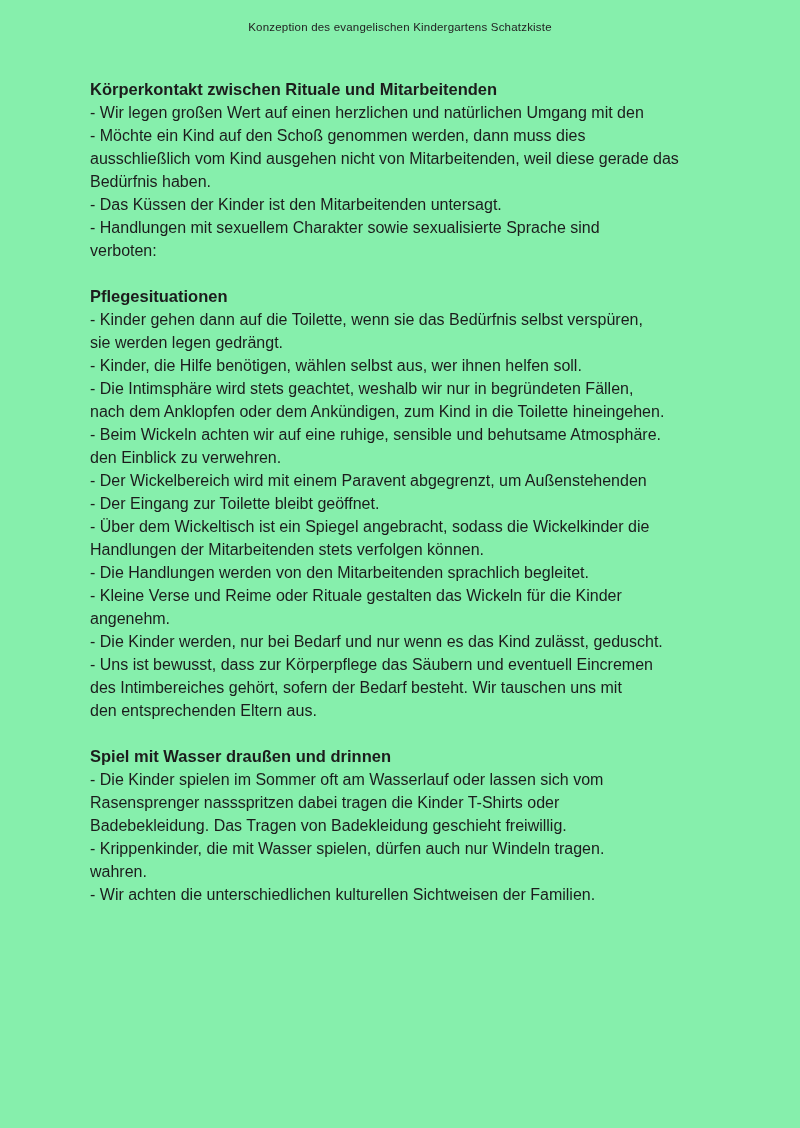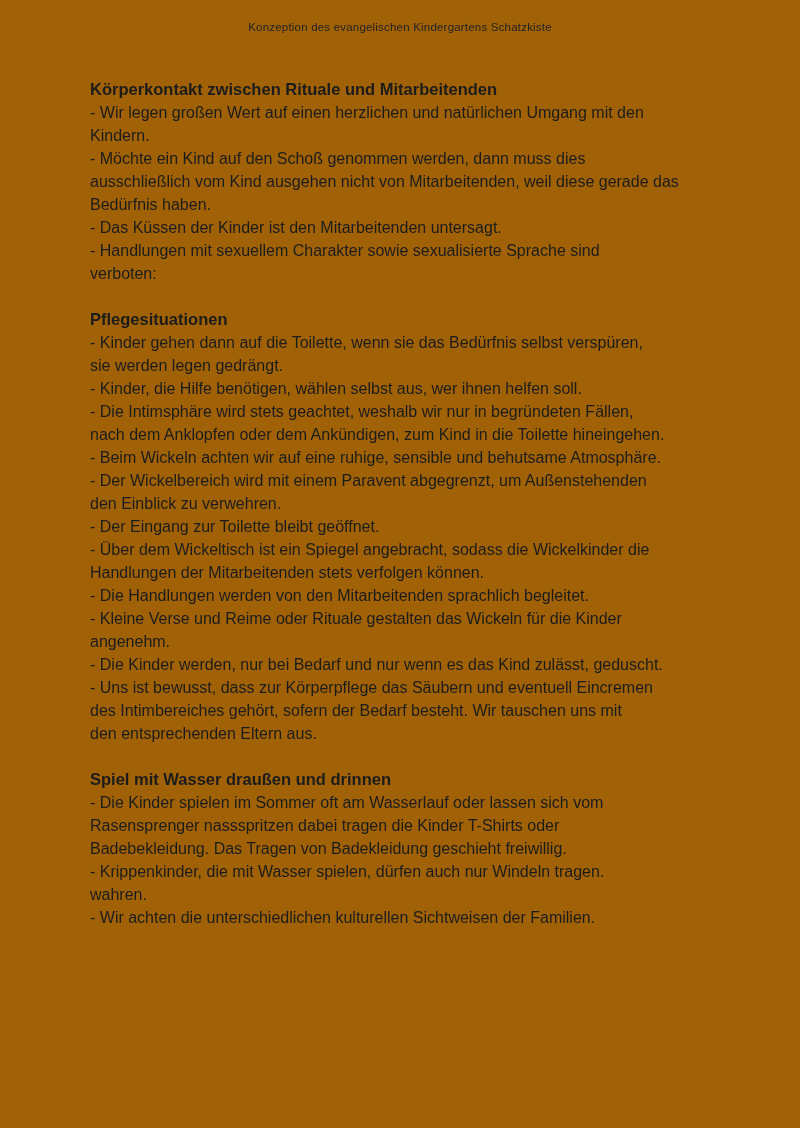--- a/index.html
+++ b/index.html
@@ -4,21 +4,21 @@
 <style>
   html, body {
     margin: 0;
     padding: 0;
     background: #ffffff;
   }
   .page {
     position: relative;
     width: 800px;
     height: 1128px;
-    background: #a16207;
+    background: #86efac;
     font-family: "Liberation Sans", sans-serif;
     color: #1c1c1c;
     overflow: hidden;
   }
   .header-title {
     position: absolute;
     top: 21px;
     left: 0;
     width: 100%;
     text-align: center;
@@ -52,21 +52,20 @@
 
 <div class="page">
   <div class="header-title">Konzeption des evangelischen Kindergartens Schatzkiste</div>
 
   <div class="content">
   <div class="section">
     <div class="section-heading">Körperkontakt zwischen Rituale und Mitarbeitenden</div>
     <div class="section-lines">
   <div class="text-line">- Wir legen großen Wert auf einen herzlichen und natürlichen Umgang mit den</div>
 
-  <div class="text-line">Kindern.</div>
 
   <div class="text-line">- Möchte ein Kind auf den Schoß genommen werden, dann muss dies</div>
 
   <div class="text-line">ausschließlich vom Kind ausgehen nicht von Mitarbeitenden, weil diese gerade das</div>
 
   <div class="text-line">Bedürfnis haben.</div>
 
   <div class="text-line">- Das Küssen der Kinder ist den Mitarbeitenden untersagt.</div>
 
   <div class="text-line">- Handlungen mit sexuellem Charakter sowie sexualisierte Sprache sind</div>
@@ -83,23 +82,23 @@
   <div class="text-line">sie werden legen gedrängt.</div>
 
   <div class="text-line">- Kinder, die Hilfe benötigen, wählen selbst aus, wer ihnen helfen soll.</div>
 
   <div class="text-line">- Die Intimsphäre wird stets geachtet, weshalb wir nur in begründeten Fällen,</div>
 
   <div class="text-line">nach dem Anklopfen oder dem Ankündigen, zum Kind in die Toilette hineingehen.</div>
 
   <div class="text-line">- Beim Wickeln achten wir auf eine ruhige, sensible und behutsame Atmosphäre.</div>
 
+  <div class="text-line">den Einblick zu verwehren.</div>
+
   <div class="text-line">- Der Wickelbereich wird mit einem Paravent abgegrenzt, um Außenstehenden</div>
-
-  <div class="text-line">den Einblick zu verwehren.</div>
 
   <div class="text-line">- Der Eingang zur Toilette bleibt geöffnet.</div>
 
   <div class="text-line">- Über dem Wickeltisch ist ein Spiegel angebracht, sodass die Wickelkinder die</div>
 
   <div class="text-line">Handlungen der Mitarbeitenden stets verfolgen können.</div>
 
   <div class="text-line">- Die Handlungen werden von den Mitarbeitenden sprachlich begleitet.</div>
 
   <div class="text-line">- Kleine Verse und Reime oder Rituale gestalten das Wickeln für die Kinder</div>

